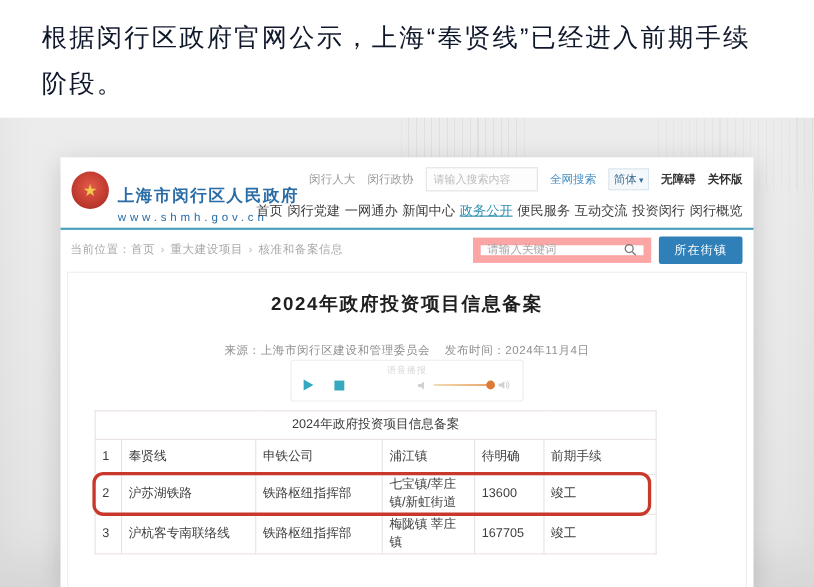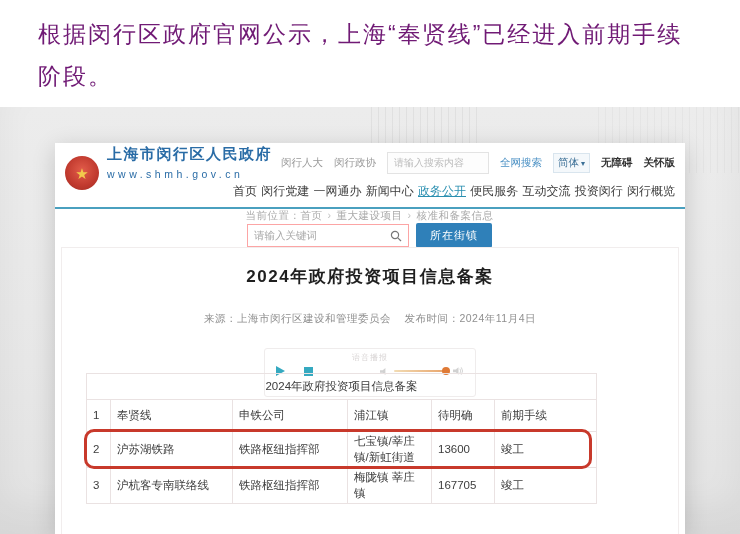--- a/index.html
+++ b/index.html
@@ -4,70 +4,70 @@
 <style>
   :root{
     --site-blue:#2a6ca6; --nav-active:#2a8fb0; --nav-line:#4aa0bf;
     --btn-blue:#2f80b9; --link-blue:#4a90c4; --hl-red:#c8392b;
     --teal:#35a9c0; --orange:#df7a36; --emblem-red:#c0392e; --emblem-gold:#f2c94c;
   }
   *{box-sizing:border-box;margin:0;padding:0;font-family:"Liberation Sans",sans-serif;}
   html,body{width:740px;height:534px;overflow:hidden;background:#fff;}
   .page{position:relative;width:740px;height:534px;}
   .intro{height:107px;padding:14px 38px 0;font-size:23px;line-height:1.82;
-         letter-spacing:2px;color:#701a75;font-weight:500;}
+         letter-spacing:2px;color:#0f172a;font-weight:500;}
   .photo{position:absolute;left:0;top:107px;width:740px;height:427px;
          background:linear-gradient(180deg,#ececec 0%,#e7e7e7 60%,#e2e2e2 100%);
          box-shadow:inset 0 -25px 35px rgba(0,0,0,.05);}
   .stripes{position:absolute;top:0;background:repeating-linear-gradient(90deg,
            transparent 0 6px,rgba(0,0,0,.05) 6px 7px);}
   .s1{left:365px;width:112px;height:85px;}
   .s2{left:592px;width:148px;height:66px;opacity:.6;}
   .card{position:absolute;left:55px;top:36px;width:630px;height:391px;background:#fff;
         box-shadow:0 5px 22px rgba(0,0,0,.16);}
   
   .site-header{position:relative;height:66px;border-bottom:2px solid var(--nav-line);}
   .logo{position:absolute;left:10px;top:13px;width:34px;height:34px;border-radius:50%;
         background:radial-gradient(circle at 50% 42%,#e25c4a 0%,var(--emblem-red) 60%,#9e2b22 100%);
         display:flex;align-items:center;justify-content:center;}
   .logo .star{color:var(--emblem-gold);font-size:15px;line-height:1;}
-  .site-id{position:absolute;left:52px;top:2px;}
+  .site-id{position:absolute;left:52px;top:26px;}
   .site-name{font-size:15px;font-weight:bold;color:var(--site-blue);letter-spacing:1.5px;}
   .site-url{font-size:10.5px;color:var(--site-blue);letter-spacing:3.5px;margin-top:4px;font-weight:normal;}
   .utility{position:absolute;right:10px;top:9px;display:flex;align-items:center;gap:11px;font-size:10.5px;}
   .u-link{color:#9a9a9a;}
   .h-search{width:102px;border:1px solid #e3e3e3;background:#fdfdfd;color:#bdbdbd;
             padding:3px 6px;font-size:10px;}
   .u-search-btn{color:var(--link-blue);}
   .u-lang{color:#3b6f96;border:1px solid #d9e5ee;padding:2px 4px;background:#f4f8fb;}
   .u-lang .caret{font-size:8px;margin-left:2px;color:#3b6f96;}
   .u-strong{color:#333;font-weight:bold;}
   .nav{position:absolute;left:178px;bottom:7px;width:442px;display:flex;
        justify-content:space-between;font-size:12px;color:#3c3c3c;}
   .nav span{cursor:pointer;white-space:nowrap;}
   .nav .active{color:var(--nav-active);text-decoration:underline;}
   
   .crumb-row{height:36px;display:flex;align-items:center;justify-content:space-between;
-             padding:0 10px 0 9px;flex-direction:column;}
+             padding:0 10px 0 9px;}
   .breadcrumb{font-size:10.5px;color:#aaa;letter-spacing:.5px;}
   .breadcrumb .sep{margin:0 5px;color:#c0c0c0;}
   .crumb-search{display:flex;align-items:center;gap:7px;}
-  .kw-input{width:162px;height:23px;border:1px solid #fca5a5;background:#fff;display:flex;
+  .kw-input{width:162px;height:23px;border:7px solid #fca5a5;background:#fff;display:flex;
             align-items:center;justify-content:space-between;padding:0 6px;}
   .kw-ph{font-size:10.5px;color:#a8a8a8;}
   .adv-btn{width:76px;height:25px;background:var(--btn-blue);color:#fff;font-size:11px;
            border:none;border-radius:2px;letter-spacing:1px;cursor:pointer;}
   
   .content{position:absolute;left:6px;right:6px;top:104px;bottom:0;
            border:1px solid #f1eded;border-bottom:none;}
   .doc-title{text-align:center;margin-top:17px;font-size:17px;color:#1f1f1f;
              letter-spacing:1.5px;font-weight:bold;}
   .doc-meta{text-align:center;margin-top:24px;font-size:10.5px;color:#8f8f8f;letter-spacing:.5px;}
   .doc-meta .gap{display:inline-block;width:10px;}
-  .player{width:212px;height:49px;margin:22px auto 0;border:1px solid #efecec;border-radius:3px;}
+  .player{width:212px;height:38px;margin:1px auto 0;border:1px solid #efecec;border-radius:3px;}
   .player-caption{text-align:center;font-size:8px;color:#d8d4d4;margin-top:3px;letter-spacing:1px;}
   .player-row{display:flex;align-items:center;padding:3px 11px 0;}
   .play{width:0;height:0;border-left:9px solid var(--teal);
         border-top:5.5px solid transparent;border-bottom:5.5px solid transparent;cursor:pointer;}
   .stop{width:9px;height:9px;background:var(--teal);margin-left:19px;cursor:pointer;}
   .vol-group{margin-left:auto;display:flex;align-items:center;gap:5px;}
   .vol-track{width:54px;height:2px;border-radius:2px;position:relative;
              background:linear-gradient(90deg,#f2dcb4,#e8a268);cursor:pointer;}
   .vol-dot{position:absolute;right:-2px;top:-3px;width:8px;height:8px;border-radius:50%;
            background:var(--orange);}

